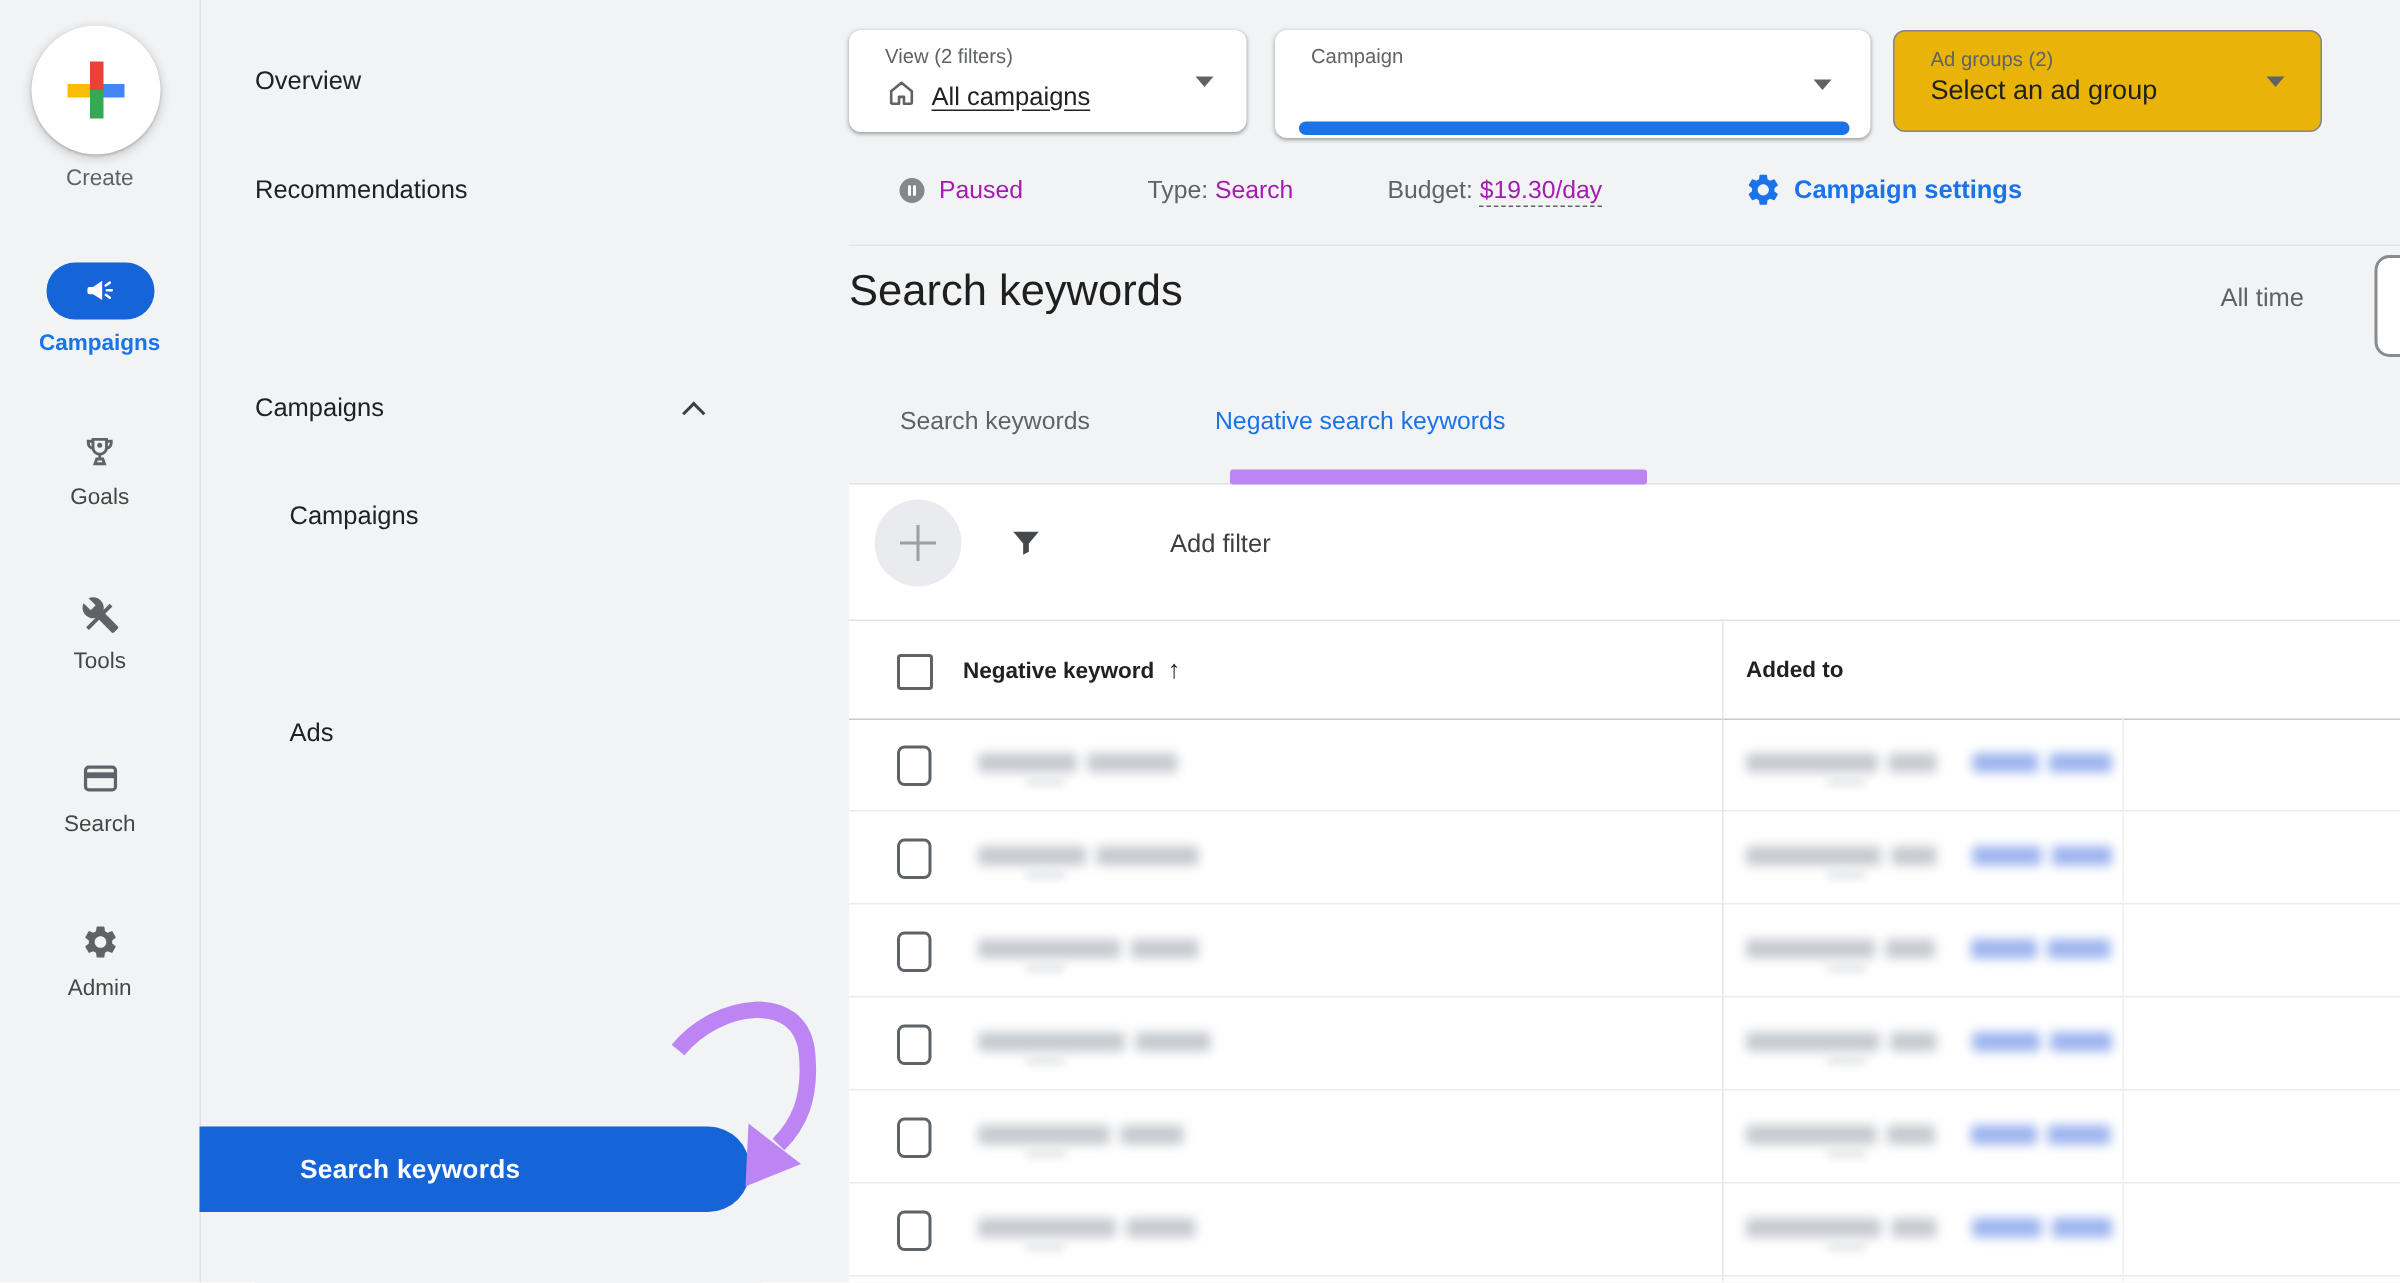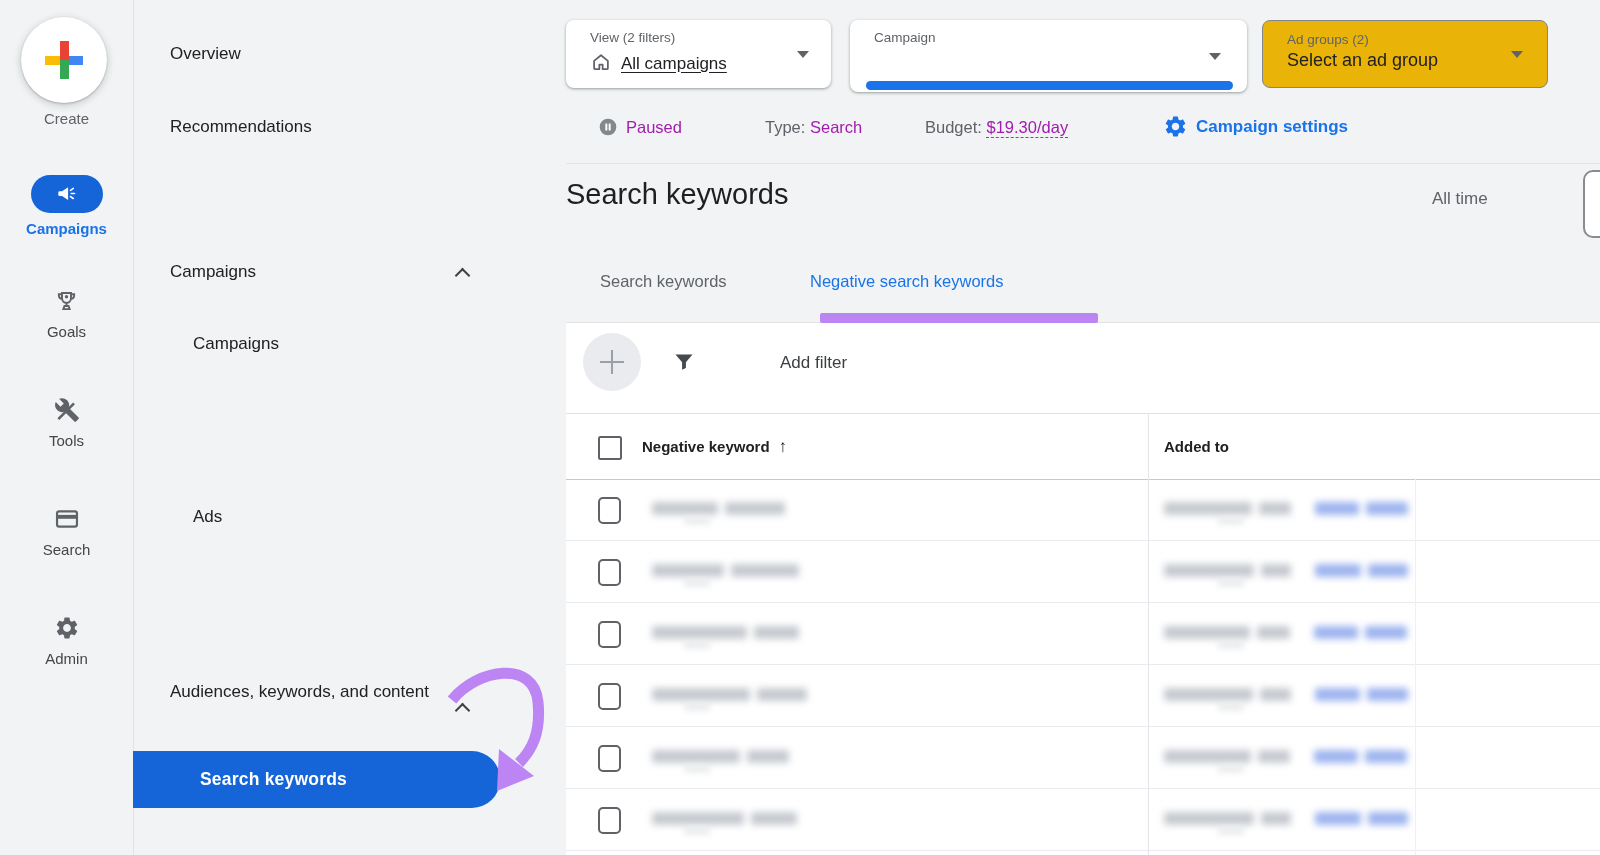--- a/index.html
+++ b/index.html
@@ -52,21 +52,21 @@
 
   
   .stat-text{position:absolute;top:117px;font-size:16.5px;line-height:20px;}
   .gray{color:#5f6368;}.dark{color:#a21caf;}
   .dashed-u{border-bottom:1.6px dashed #5f6368;padding-bottom:1px;cursor:pointer;}
   .settings-link{position:absolute;top:117px;left:1196px;font-size:17px;font-weight:700;color:#1a73e8;cursor:pointer;}
 
   
   .hline{position:absolute;left:566px;right:0;top:163px;height:1px;background:#e3e5e8;}
   .page-title{position:absolute;left:566px;top:178px;font-size:29px;color:#1f1f1f;}
-  .date-range{position:absolute;left:1432px;top:189px;width:104px;text-align:left;font-size:17px;color:#5f6368;cursor:pointer;}
+  .date-range{position:absolute;left:1432px;top:189px;width:104px;text-align:right;font-size:17px;color:#5f6368;cursor:pointer;}
   .date-box{position:absolute;left:1583px;top:170px;width:44px;height:64px;background:#fff;border:2px solid #888c90;border-radius:10px;cursor:pointer;}
   .tab{position:absolute;top:272px;font-size:16.5px;font-weight:500;cursor:pointer;}
   .tab.inactive{color:#5f6368;}
   .tab.active{color:#1a73e8;}
   .marker{position:absolute;left:820px;top:313px;width:278px;height:10px;background:#bd85f4;border-radius:2px;z-index:40;}
 
   
   .table-card{position:absolute;left:566px;top:322px;right:0;bottom:0;background:#fff;border-top:1px solid #e0e2e5;overflow:hidden;}
   .plus-circle{position:absolute;left:17px;top:10px;width:58px;height:58px;border-radius:50%;background:#e9ebee;cursor:pointer;}
   .plus-circle i{position:absolute;background:#9aa0a6;}
@@ -162,26 +162,22 @@
       <div class="nav-item lvl1" style="top: 113px;">
         <span class="nav-label">Recommendations</span>
       </div>
       <div class="nav-item lvl1" style="top: 258px;">
         <span class="nav-label">Campaigns</span>
         <span class="chev up"></span>
       </div>
       <div class="nav-item lvl2" style="top: 330px;">
         <span class="nav-label">Campaigns</span>
       </div>
-      <div class="nav-item lvl2" style="top: 503px;">
+      <div class="nav-item lvl2" style="top: 475px;">
         <span class="nav-label">Ads</span>
-      </div>
-      <div class="nav-item lvl1 wrap" style="top: 676px;">
-        <span class="nav-label">Audiences, keywords, and content</span>
-        <span class="chev up" style="top: 29px;"></span>
       </div>
       <div class="nav-pill" style="top: 751px;">
         <span>Search keywords</span>
       </div>
     </nav>
 
   <div class="fcard" style="left:566px;width:265px;height:68px;">
     <div class="fcard-label">View (2 filters)</div>
     <div class="fcard-row">
       <span>

